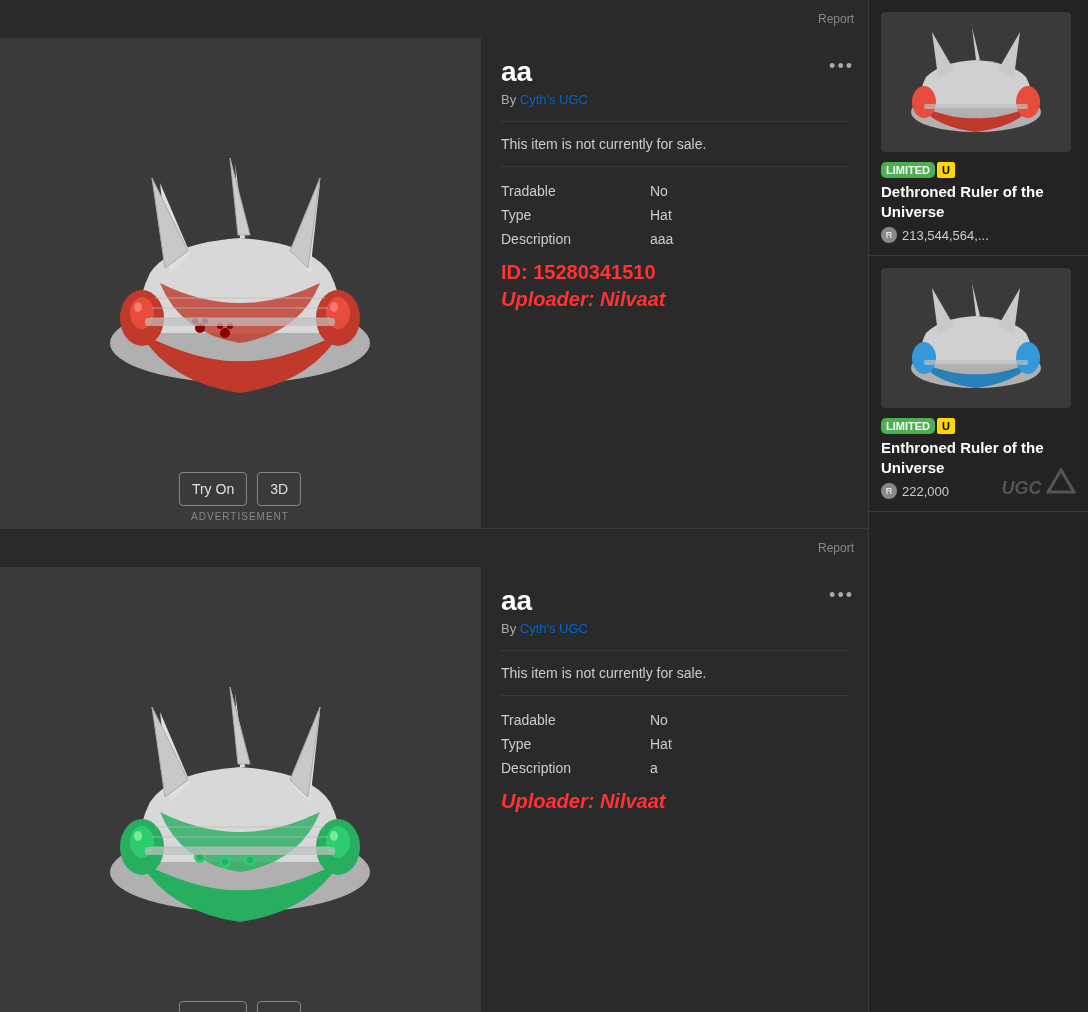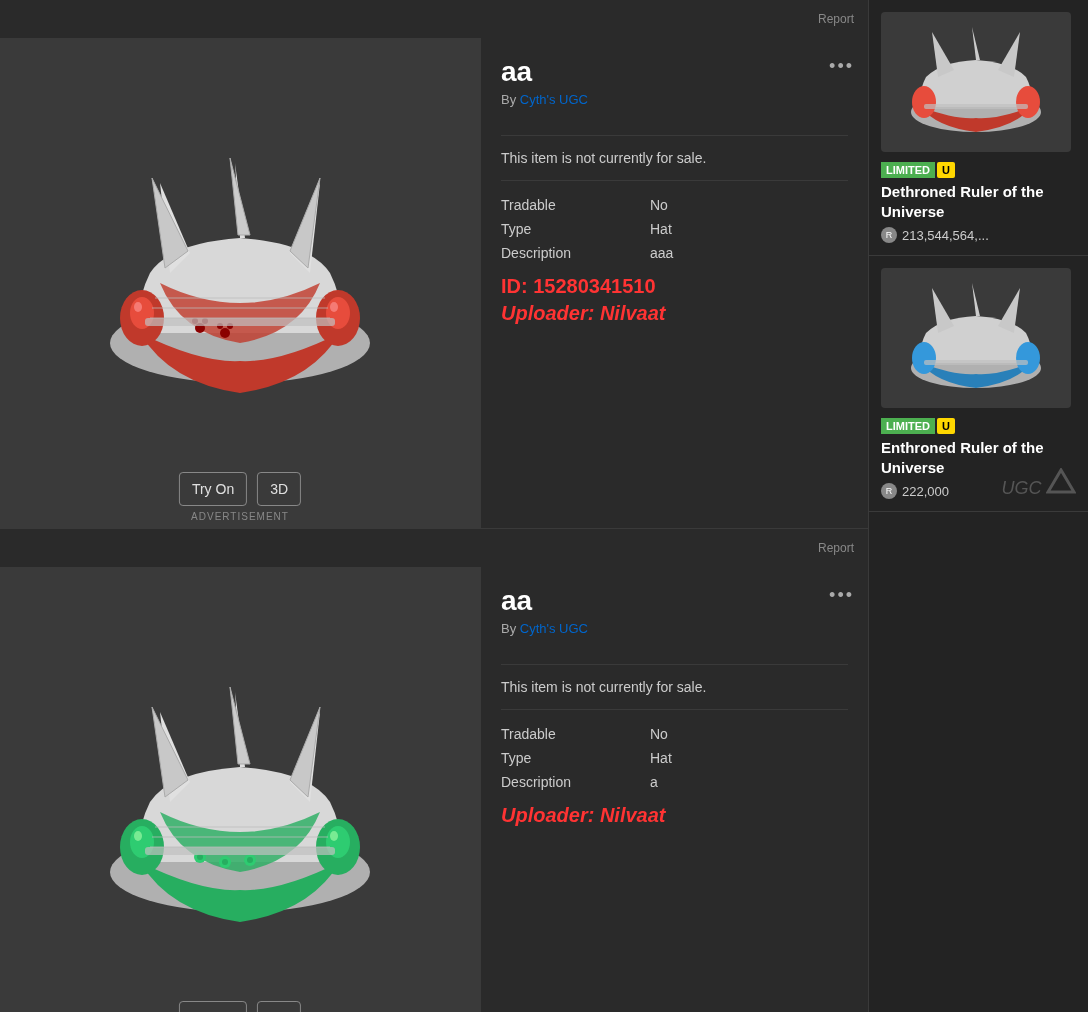--- a/index.html
+++ b/index.html
@@ -73,21 +73,21 @@
       font-size: 28px;
       font-weight: 700;
       color: #ffffff;
       margin-bottom: 4px;
     }
 
     .item-creator {
       font-size: 13px;
       color: #aaa;
       margin-bottom: 14px;
-      padding-bottom: 28px;
+      padding-bottom: 14px;
       border-bottom: 1px solid #3a3a3a;
     }
 
     .item-creator span {
       color: #0066cc;
       cursor: pointer;
     }
 
     .item-sale-status {
       font-size: 14px;
@@ -181,21 +181,21 @@
       gap: 2px;
       margin-bottom: 4px;
     }
 
     .limited-text {
       background: #4caf50;
       color: #fff;
       font-size: 11px;
       font-weight: 700;
       padding: 2px 5px;
-      border-radius: 0;
+      border-radius: 5px;
     }
 
     .unique-badge {
       background: #ffd700;
       color: #000;
       font-size: 11px;
       font-weight: 700;
       padding: 2px 5px;
       border-radius: 2px;
     }
@@ -475,20 +475,20 @@
         <span class="limited-text">LIMITED</span>
         <span class="unique-badge">U</span>
       </div>
       <div class="side-item-name">Enthroned Ruler of the Universe</div>
       <div class="side-item-price">
         <span class="robux-icon">R</span>
         <span>222,000</span>
       </div>
       
       <div style="position:absolute; bottom:12px; right:12px; text-align:right;">
-        <span style="font-size:18px; font-weight:400; color:#555; font-style:italic;">UGC</span>
+        <span style="font-size:18px; font-weight:700; color:#555; font-style:italic;">UGC</span>
         <svg width="30" height="26" viewBox="0 0 30 26">
           <polygon points="15,2 2,24 28,24" fill="none" stroke="#555" stroke-width="3"></polygon>
         </svg>
       </div>
     </div>
   </div>
 </div>
 
 </body></html>

